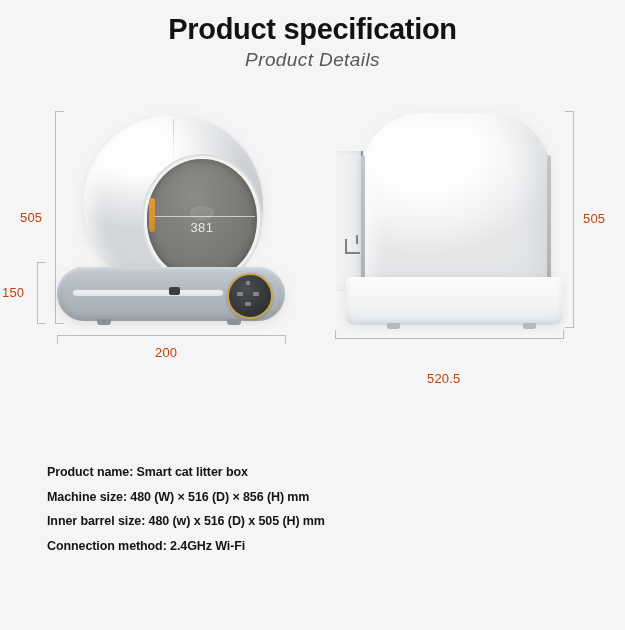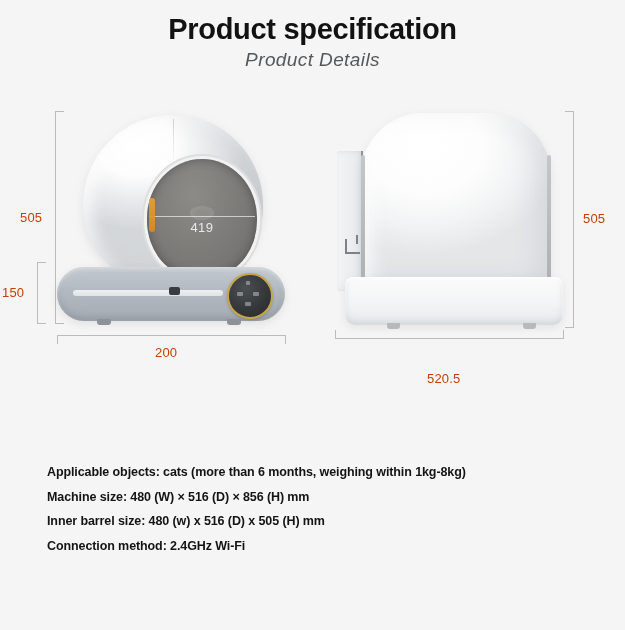--- a/index.html
+++ b/index.html
@@ -345,21 +345,21 @@
 
     <div class="dim-line-v" style="left:-18px; top:155px; height:61px;"></div>
     <div class="tick-h" style="left:-18px; top:155px;"></div>
     <div class="tick-h" style="left:-18px; top:216px;"></div>
     <div class="dim-label" style="left:-53px; top:178px;">150</div>
 
     <div class="front-dome">
       <div class="front-opening">
         <div class="opening-line"></div>
         <div class="opening-hub"></div>
-        <div class="opening-value">419</div>
+        <div class="opening-value">381</div>
         <div class="orange-accent"></div>
       </div>
     </div>
 
     <div class="front-base">
       <div class="base-slot"></div>
       <div class="base-sensor"></div>
       <div class="base-dial">
         <div class="dial-mark m1"></div>
         <div class="dial-mark m2"></div>
@@ -395,17 +395,17 @@
     <div class="dim-label" style="left:248px; top:104px;">505</div>
 
     <div class="dim-line-h" style="left:0px; top:231px; width:228px;"></div>
     <div class="tick-v" style="left:0px; top:223px;"></div>
     <div class="tick-v" style="left:228px; top:223px;"></div>
     <div class="dim-label" style="left:92px; top:240px;margin-top:24px;">520.5</div>
   </div>
 </div>
 
 <div class="specs">
-  <div class="spec-line">Applicable objects: cats (more than 6 months, weighing within 1kg-8kg)</div>
+  <div class="spec-line">Product name: Smart cat litter box</div>
   <div class="spec-line">Machine size: 480 (W) × 516 (D) × 856 (H) mm</div>
   <div class="spec-line">Inner barrel size: 480 (w) x 516 (D) x 505 (H) mm</div>
   <div class="spec-line">Connection method: 2.4GHz Wi-Fi</div>
 </div>
 
 </body></html>

